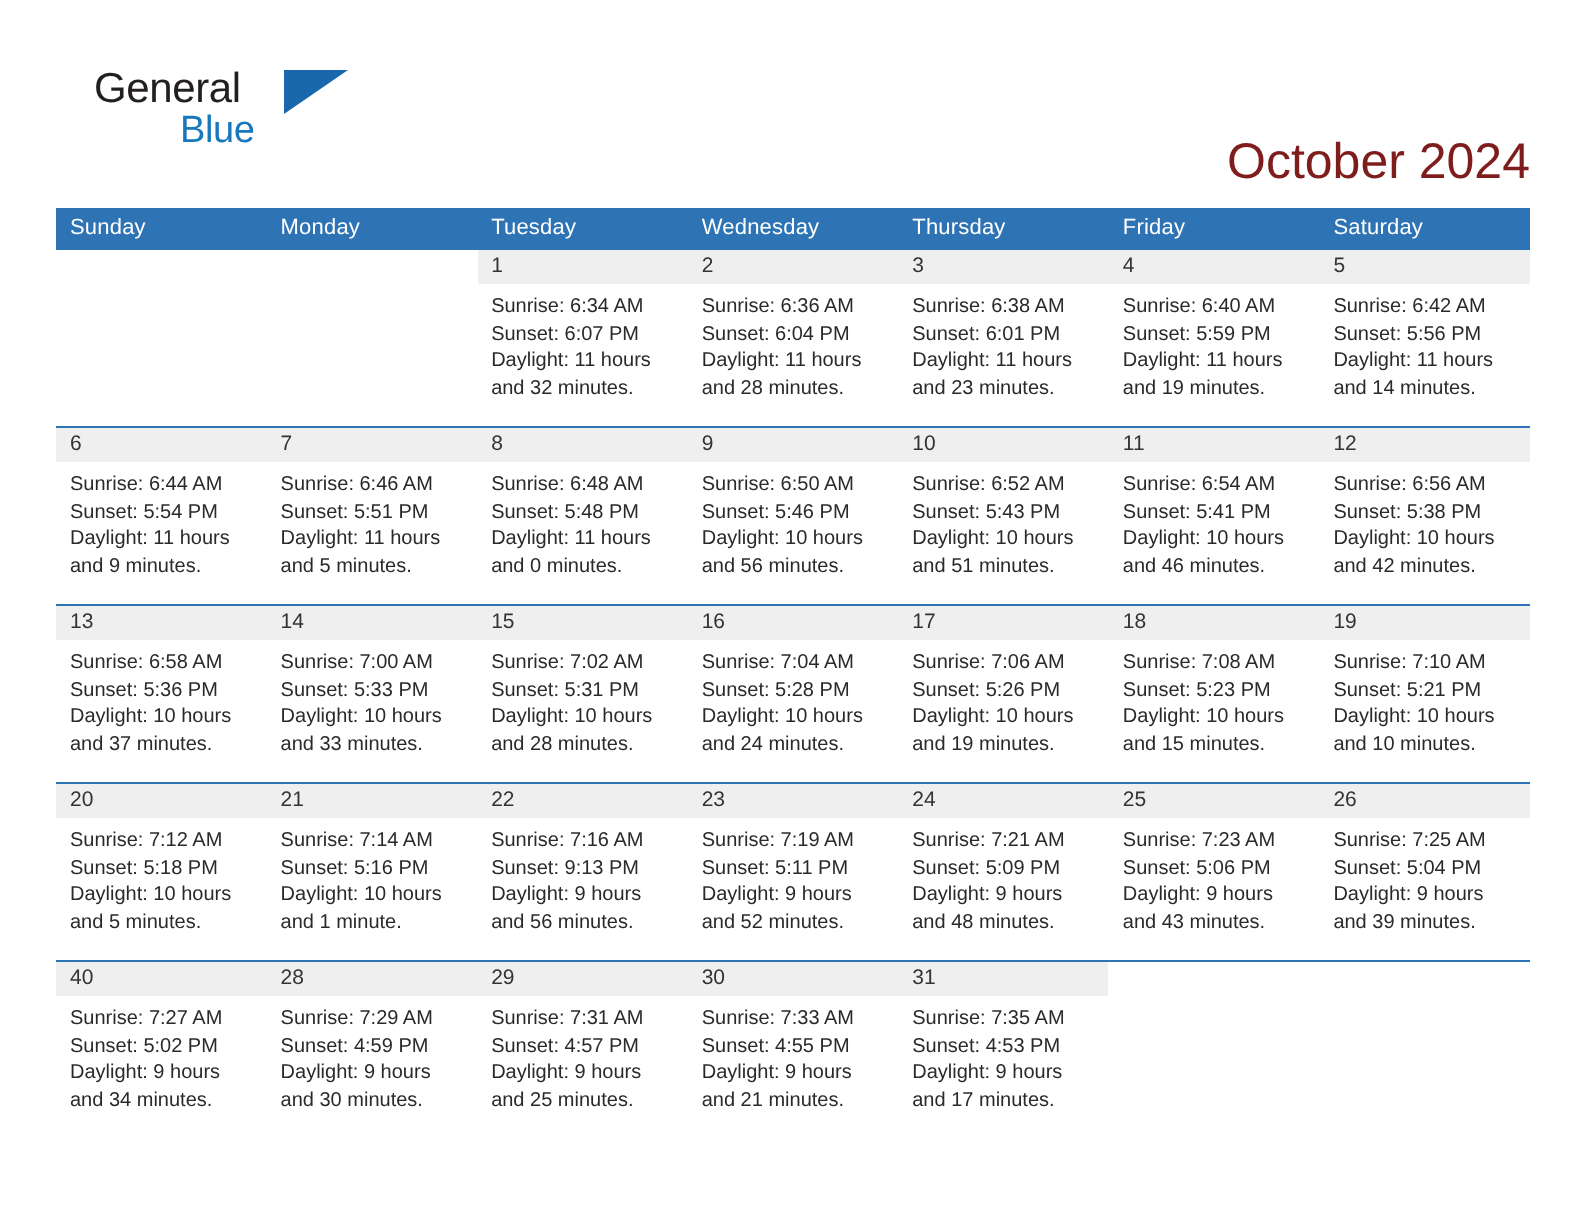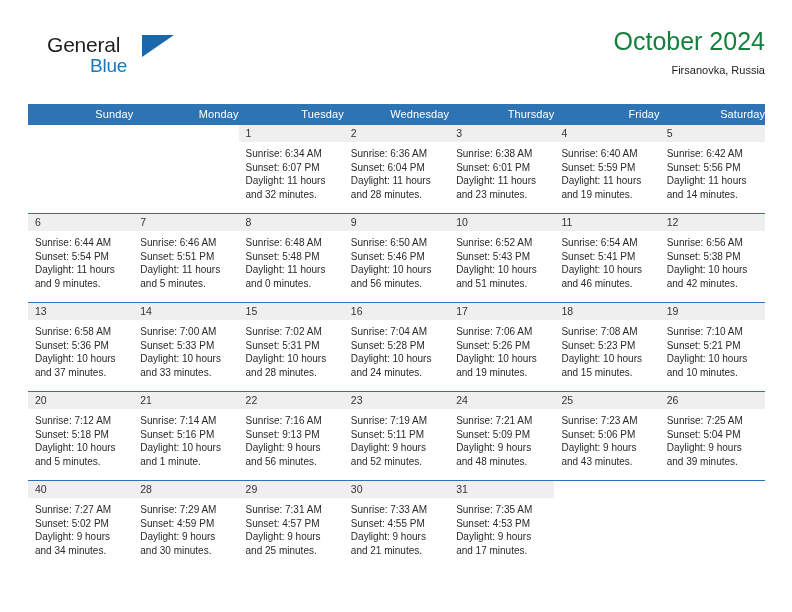--- a/index.html
+++ b/index.html
@@ -68,23 +68,24 @@
   }
 
   .title-block {
     position: absolute;
     right: 0;
     top: 0;
     text-align: right;
   }
   .cal-title {
     font-size: 25px;
-    color: #15803d;
+    color: #7f1d1d;
     line-height: 1.1;
     white-space: nowrap;
+    margin-top: 40px;
   }
   .cal-subtitle {
     font-size: 11px;
     color: #222222;
     margin-top: 8px;
     line-height: 1.1;
     white-space: nowrap;
   }
 
   
@@ -95,21 +96,21 @@
     width: 737px;
     border-collapse: collapse;
     table-layout: fixed;
   }
 
   .calendar th {
     background: #2e74b5;
     color: #ffffff;
     font-size: 11px;
     font-weight: normal;
-    text-align: right;
+    text-align: left;
     padding: 4px 0 4px 7px;
     height: 11px;
     letter-spacing: 0.1px;
   }
 
   .week-row > td {
     vertical-align: top;
     padding: 0;
     border-top: 1.3px solid #2e74b5;
     height: 88px;

